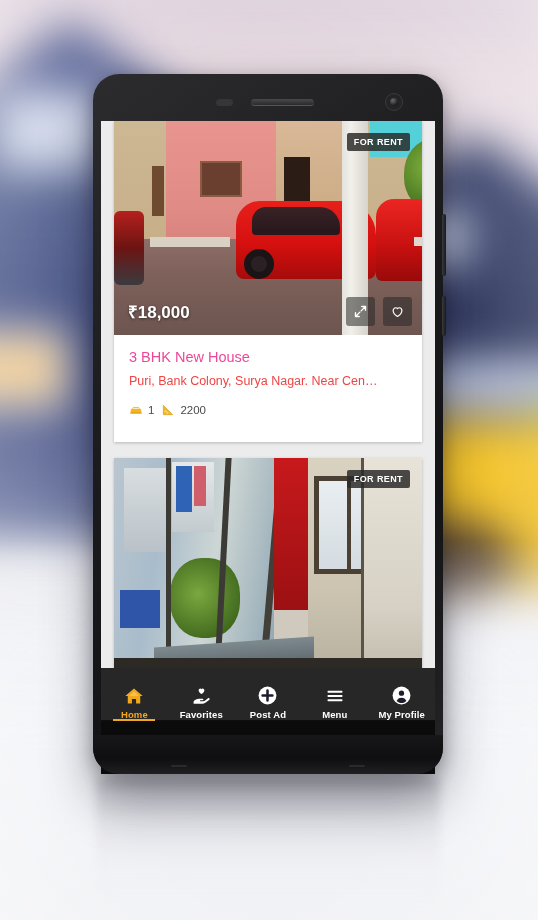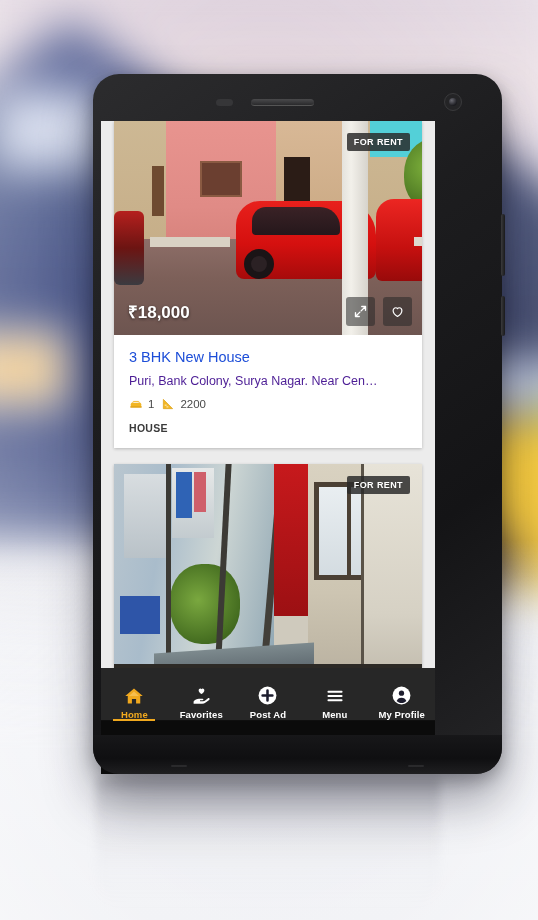--- a/index.html
+++ b/index.html
@@ -84,21 +84,21 @@
   }
   .bg-vignette {
     position:absolute; inset:0;
     background:radial-gradient(ellipse at 50% 42%, rgba(255,255,255,0) 38%, rgba(255,255,255,.22) 78%, rgba(255,255,255,.45) 100%);
   }
 
   
   .phone {
     position:absolute;
     left:93px; top:74px;
-    width:409px; height:700px;
+    width:350px; height:700px;
     background:linear-gradient(145deg,#2c2c2e 0%, #1d1d1f 35%, #141416 70%, #242426 100%);
     border-radius:26px;
     box-shadow:0 26px 50px rgba(30,30,50,.42), 0 6px 18px rgba(0,0,0,.3);
   }
   .phone-side-btn {
     position:absolute; right:-3px; top:140px; width:4px; height:62px;
     background:linear-gradient(90deg,#3a3a3c,#1a1a1c);
     border-radius:2px;
   }
   .phone-side-btn2 {
@@ -314,32 +314,32 @@
     background:rgba(40,40,40,.55);
     border-radius:3px;
     display:flex; align-items:center; justify-content:center;
   }
   .act-btn svg { display:block; }
 
   
   .card-body { padding:13px 15px 14px 15px; }
   .card-title {
     font-size:14.5px;
-    color:#1d4ed8;
+    color:#ec4899;
     line-height:1.3;
     margin-bottom:6px;
   }
   .card-address {
     font-size:12.5px;
-    color:#4c1d95;
+    color:#ef4444;
     line-height:1.3;
     white-space:nowrap;
     overflow:hidden;
     text-overflow:ellipsis;
-    margin-bottom:8px;
+    margin-bottom:14px;
   }
   .card-specs {
     display:flex; align-items:center; gap:7px;
     margin-bottom:11px;
   }
   .spec { display:flex; align-items:center; gap:5px; }
   .spec-val { font-size:11.5px; color:#4a4a4a; }
   .spec svg { display:block; }
   .card-type {
     font-size:10.5px;
@@ -501,21 +501,20 @@
             </div>
             <div class="spec">
               <svg width="14" height="14" viewBox="0 0 24 24">
                 <path d="M4 4 L20 20 H4 Z" fill="#f2b624"></path>
                 <path d="M4 4 L20 20 H4 Z" fill="none" stroke="#d99e13" stroke-width="1.1"></path>
                 <path d="M7 14h2M10 17h2" stroke="#ffffff" stroke-width="1.3" stroke-linecap="round"></path>
               </svg>
               <span class="spec-val">2200</span>
             </div>
           </div>
-          <div class="card-type">HOUSE</div>
         </div>
       </div>
 
       <div class="card">
         <div class="card-photo">
           <div class="ph2">
             <div class="ph2-glass"></div>
             <div class="ph2-bldg"></div>
             <div class="ph2-bldg2"></div>
             <div class="ph2-blue"></div>

